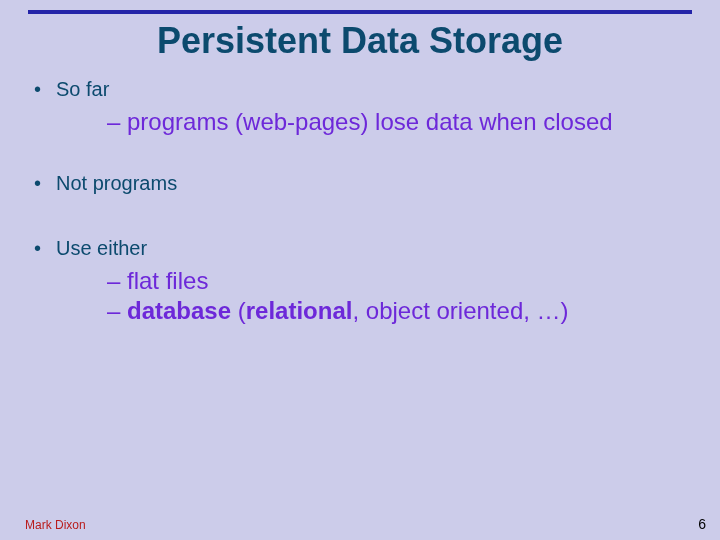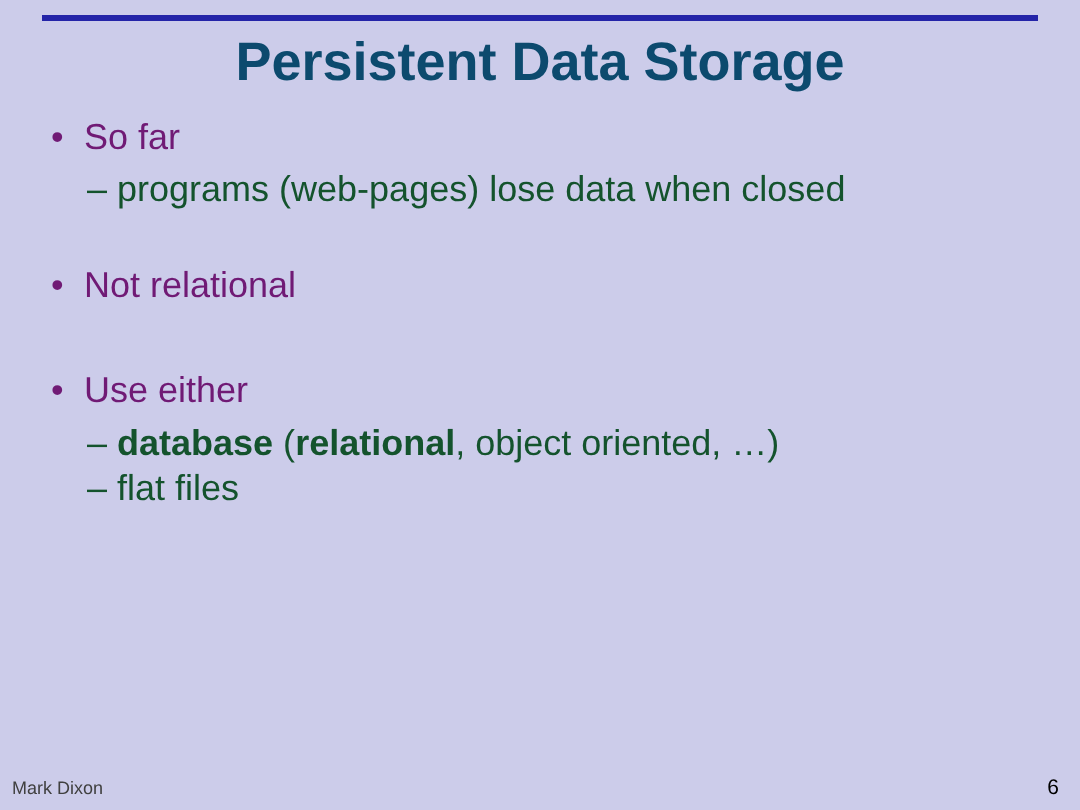--- a/index.html
+++ b/index.html
@@ -29,41 +29,41 @@
     font-weight: bold;
     color: #0c4a6e;
   }
   .content {
     position: absolute;
     top: 78px;
     left: 34px;
     right: 28px;
   }
   .bullet1 {
-    font-size: 24px;
-    color: #701a75;
+    font-size: 20px;
+    color: #0c4a6e;
     margin-bottom: 6px;
   }
   .bullet1 .dot {
     display: inline-block;
     width: 22px;
   }
   .bullet2 {
     font-size: 24px;
-    color: #14532d;
-    margin-left: 24px;
+    color: #6d28d9;
+    margin-left: 73px;
     line-height: 1.22;
   }
   .gap { height: 36px; }
   .footer-left {
     position: absolute;
     bottom: 8px;
-    left: 8px;
+    left: 25px;
     font-size: 12px;
-    color: #404040;
+    color: #b91c1c;
   }
   .footer-right {
     position: absolute;
     bottom: 8px;
     right: 14px;
     font-size: 14px;
     color: #000;
   }
   b { font-weight: bold; }
 </style>
@@ -76,27 +76,27 @@
 <div class="content">
 
   <div class="bullet1">
     <span class="dot">•</span><span>So far</span>
   </div>
   <div class="bullet2">– programs (web-pages) lose data when closed</div>
 
   <div class="gap"></div>
 
   <div class="bullet1">
-    <span class="dot">•</span><span>Not relational</span>
+    <span class="dot">•</span><span>Not programs</span>
   </div>
 
   <div class="gap"></div>
 
   <div class="bullet1">
     <span class="dot">•</span><span>Use either</span>
   </div>
+  <div class="bullet2">– flat files</div>
   <div class="bullet2"><span>– </span><b>database</b><span> (</span><b>relational</b><span>, object oriented, …)</span></div>
-  <div class="bullet2">– flat files</div>
 
 </div>
 
 <div class="footer-left">Mark Dixon</div>
 <div class="footer-right">6</div>
 
 </body></html>

